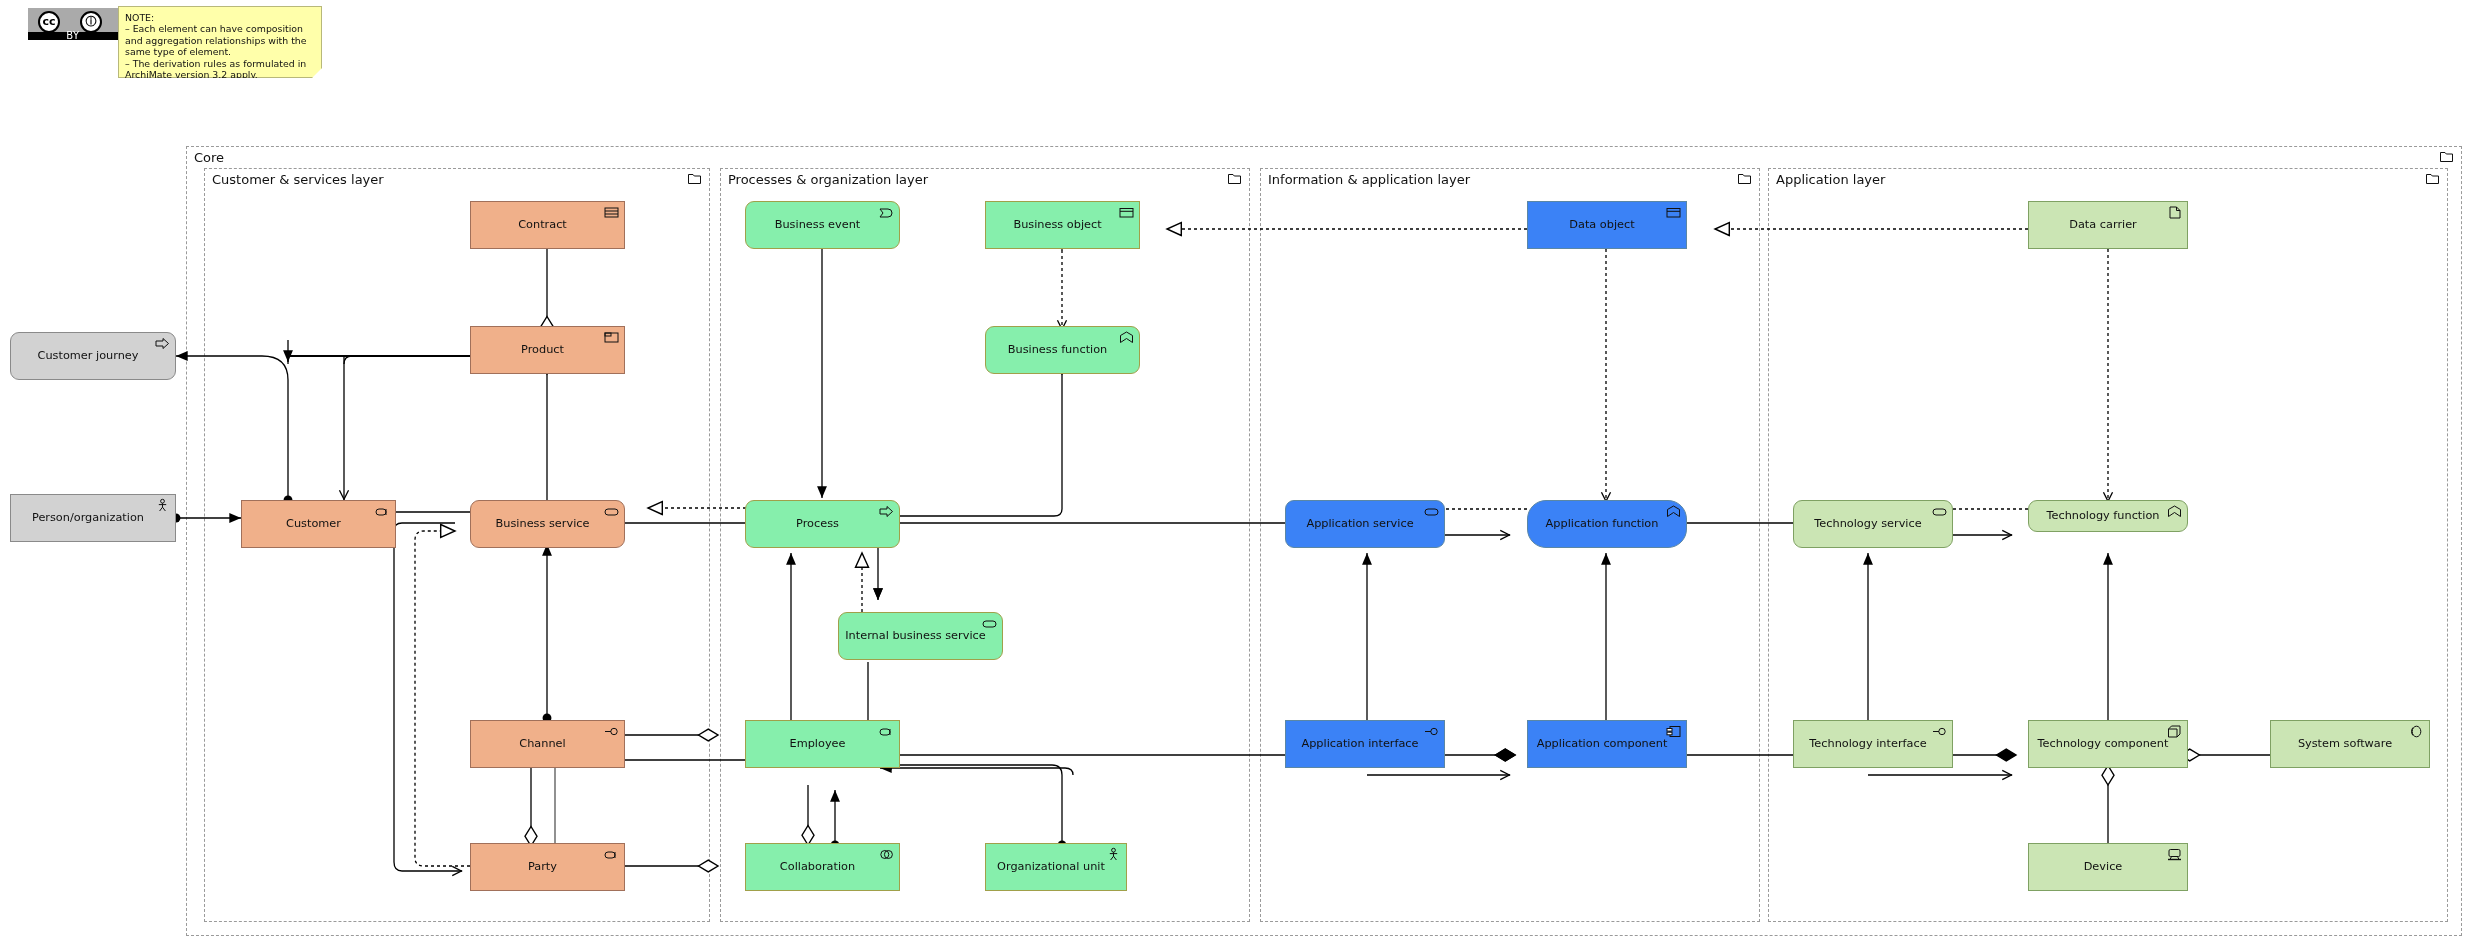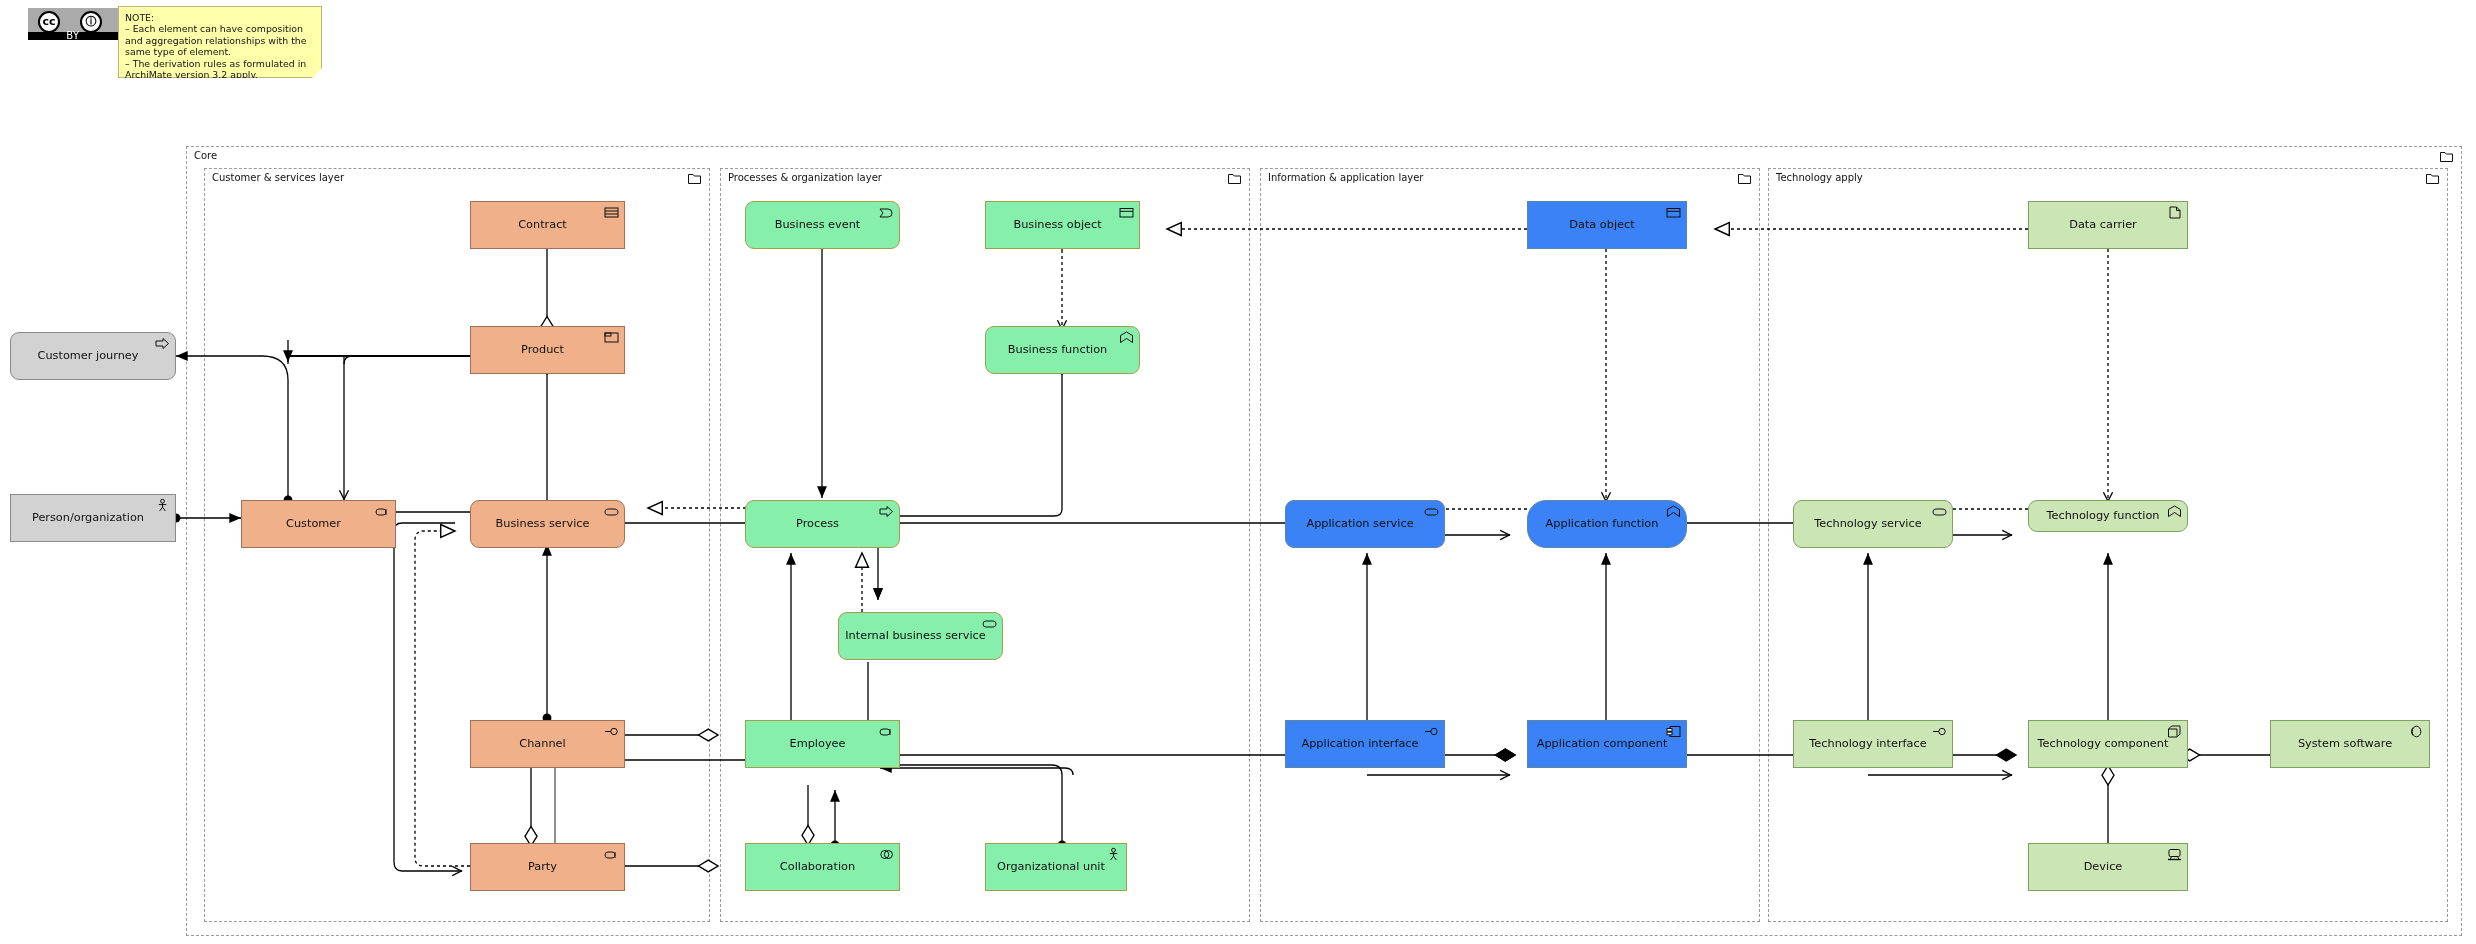--- a/index.html
+++ b/index.html
@@ -19,21 +19,21 @@
                 font-size:10px;text-align:center;line-height:8px;letter-spacing:.5px;}
 
   
   .note{position:absolute;left:118px;top:6px;width:204px;height:72px;background:#ffffaa;
         border:1px solid #b8b87a;font-size:9.4px;line-height:11.4px;color:#111;
         padding:5px 6px;box-sizing:border-box;white-space:pre-line;
         clip-path:polygon(0 0,100% 0,100% calc(100% - 10px),calc(100% - 10px) 100%,0 100%);}
 
   
   .grp{position:absolute;border:1.3px dashed #9a9a9a;box-sizing:border-box;background:transparent;}
-  .grp>.glabel{position:absolute;left:7px;top:3px;font-size:10px;color:#111;white-space:nowrap;}
+  .grp>.glabel{position:absolute;left:7px;top:3px;font-size:13px;color:#111;white-space:nowrap;}
   .folder-ic{position:absolute;width:13px;height:11px;}
   .folder-ic svg{display:block;}
 
   
   .node{position:absolute;box-sizing:border-box;border:1px solid #7a5f4d;
         display:flex;align-items:center;justify-content:center;
         font-size:11.3px;color:#111;text-align:center;line-height:12px;}
   .node .lbl{padding:0 16px 0 6px;pointer-events:none;}
   .node.round{border-radius:9px;}
   .ico{position:absolute;right:5px;top:4px;width:15px;height:13px;}
@@ -94,21 +94,21 @@
   <div class="grp" style="left:1260px;top:168px;width:500px;height:754px;">
     <span class="glabel">Information &amp; application layer</span>
     <span class="folder-ic" style="right:8px;top:4px;">
       <svg viewBox="0 0 13 11">
           <path d="M0.5 10.5 V1.5 H5 L6.3 3 H12.5 V10.5 Z" fill="none" stroke="#111" stroke-width="1"></path>
         </svg>
     </span>
   </div>
 
   <div class="grp" style="left:1768px;top:168px;width:680px;height:754px;">
-    <span class="glabel">Technology apply</span>
+    <span class="glabel">Application layer</span>
     <span class="folder-ic" style="right:8px;top:4px;">
       <svg viewBox="0 0 13 11">
           <path d="M0.5 10.5 V1.5 H5 L6.3 3 H12.5 V10.5 Z" fill="none" stroke="#111" stroke-width="1"></path>
         </svg>
     </span>
   </div>
 
   <svg id="wires">
     <defs>
       <marker id="arrOpen" markerWidth="12" markerHeight="12" refX="10" refY="5" orient="auto">

